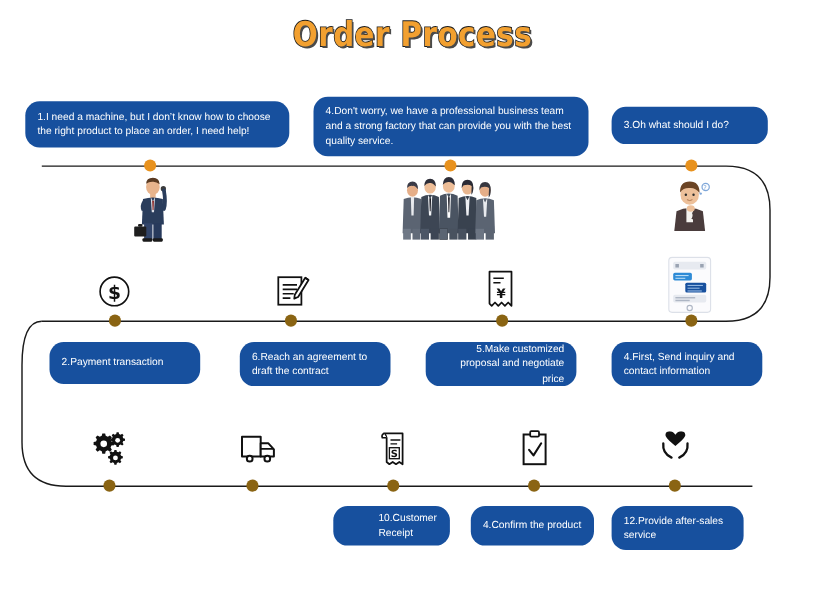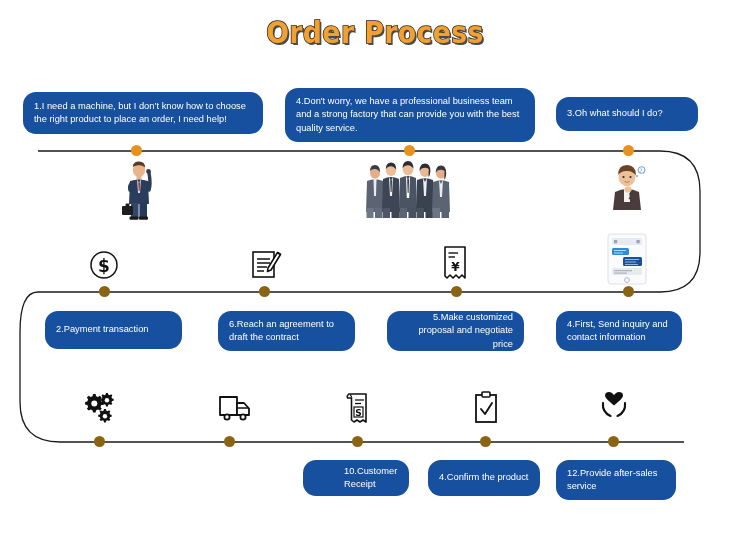--- a/index.html
+++ b/index.html
@@ -254,21 +254,21 @@
   </div>
 
   <div class="box" style="left:198px; top:311px; width:137px; height:40px;margin-left:20px;">
     <span>6.Reach an agreement to draft the contract</span>
   </div>
 
   <div class="box" style="left:387px; top:311px; width:137px; height:40px;text-align:right;">
     <span>5.Make customized proposal and negotiate price</span>
   </div>
 
-  <div class="box" style="left:556px; top:311px; width:126px; height:40px;justify-content:flex-end;">
+  <div class="box" style="left:556px; top:311px; width:137px; height:40px;justify-content:flex-end;">
     <span>4.First, Send inquiry and contact information</span>
   </div>
 
   <div class="icon" style="left:82px; top:392px; width:34px; height:32px;">
     <svg viewBox="0 0 34 32" width="34" height="32">
       <g fill="#111">
         <path d="M11 2 l2.6 0 0.5 2.2 1.9 0.8 1.9-1.2 1.8 1.8-1.2 1.9 0.8 1.9 2.2 0.5 0 2.6-2.2 0.5-0.8 1.9 1.2 1.9-1.8 1.8-1.9-1.2-1.9 0.8-0.5 2.2-2.6 0-0.5-2.2-1.9-0.8-1.9 1.2-1.8-1.8 1.2-1.9-0.8-1.9-2.2-0.5 0-2.6 2.2-0.5 0.8-1.9-1.2-1.9 1.8-1.8 1.9 1.2 1.9-0.8z"></path>
       </g>
       <circle cx="12.3" cy="11.5" r="3" fill="#fff"></circle>
       <g fill="#111">

